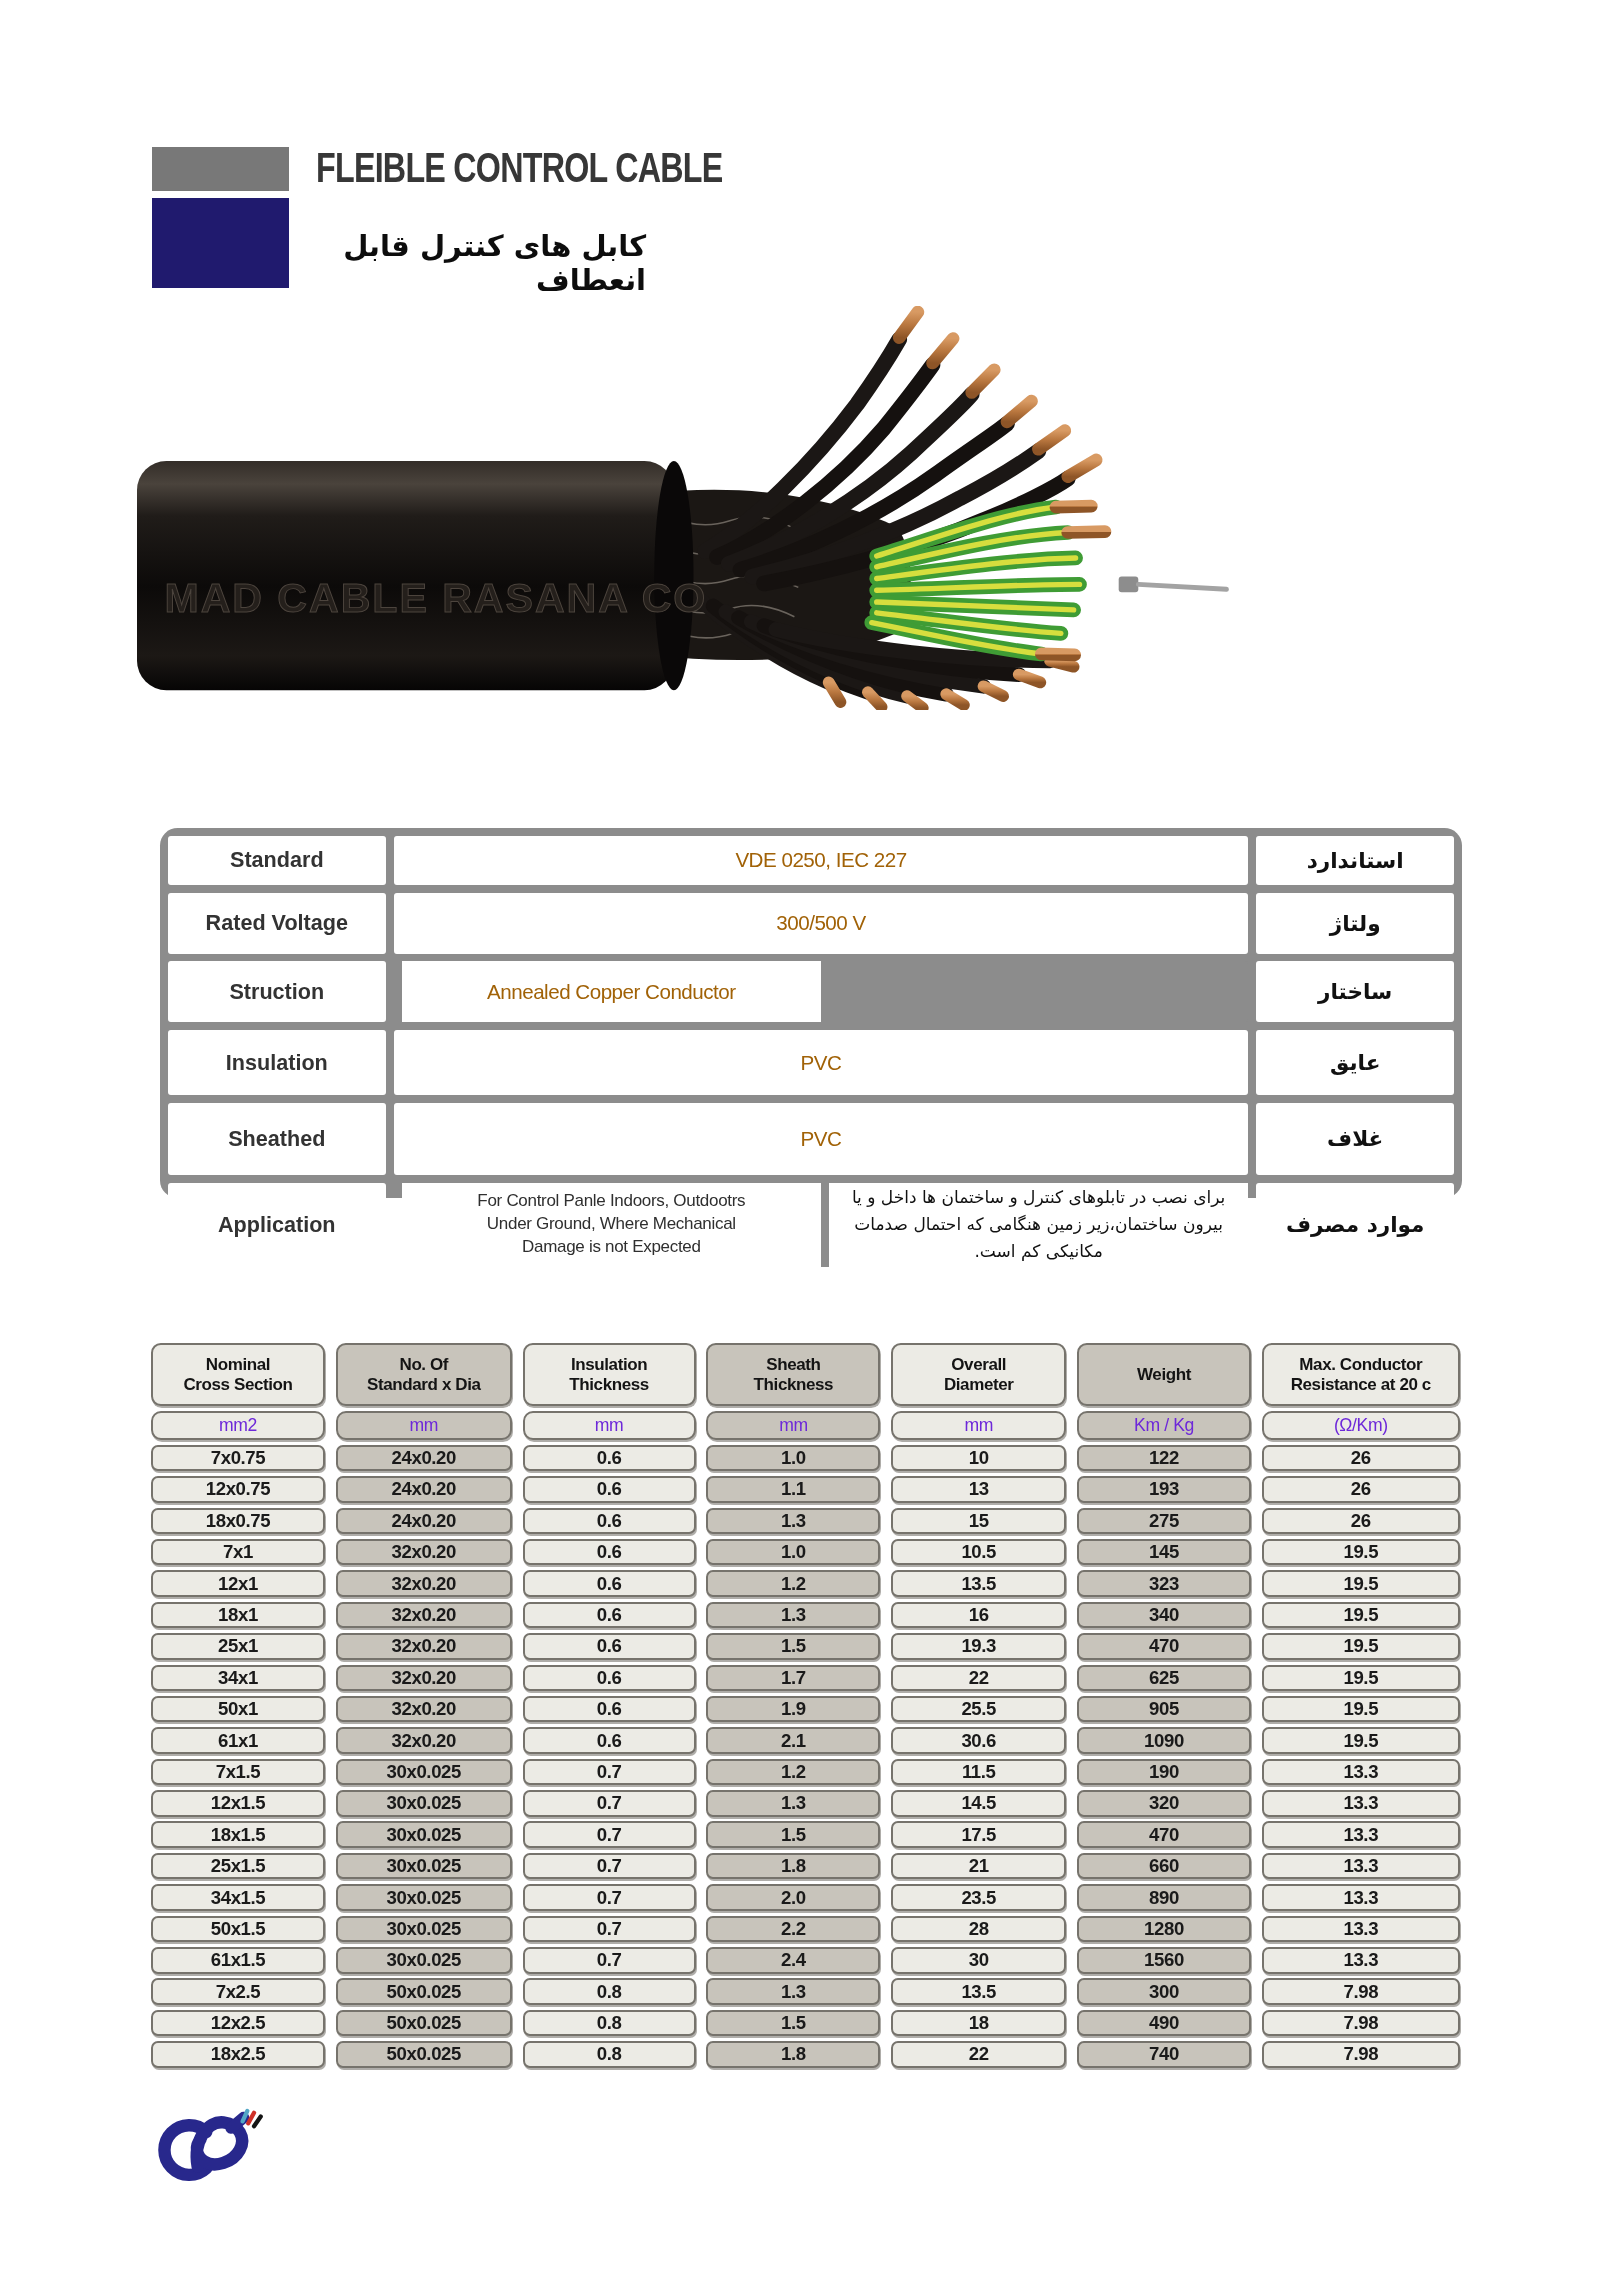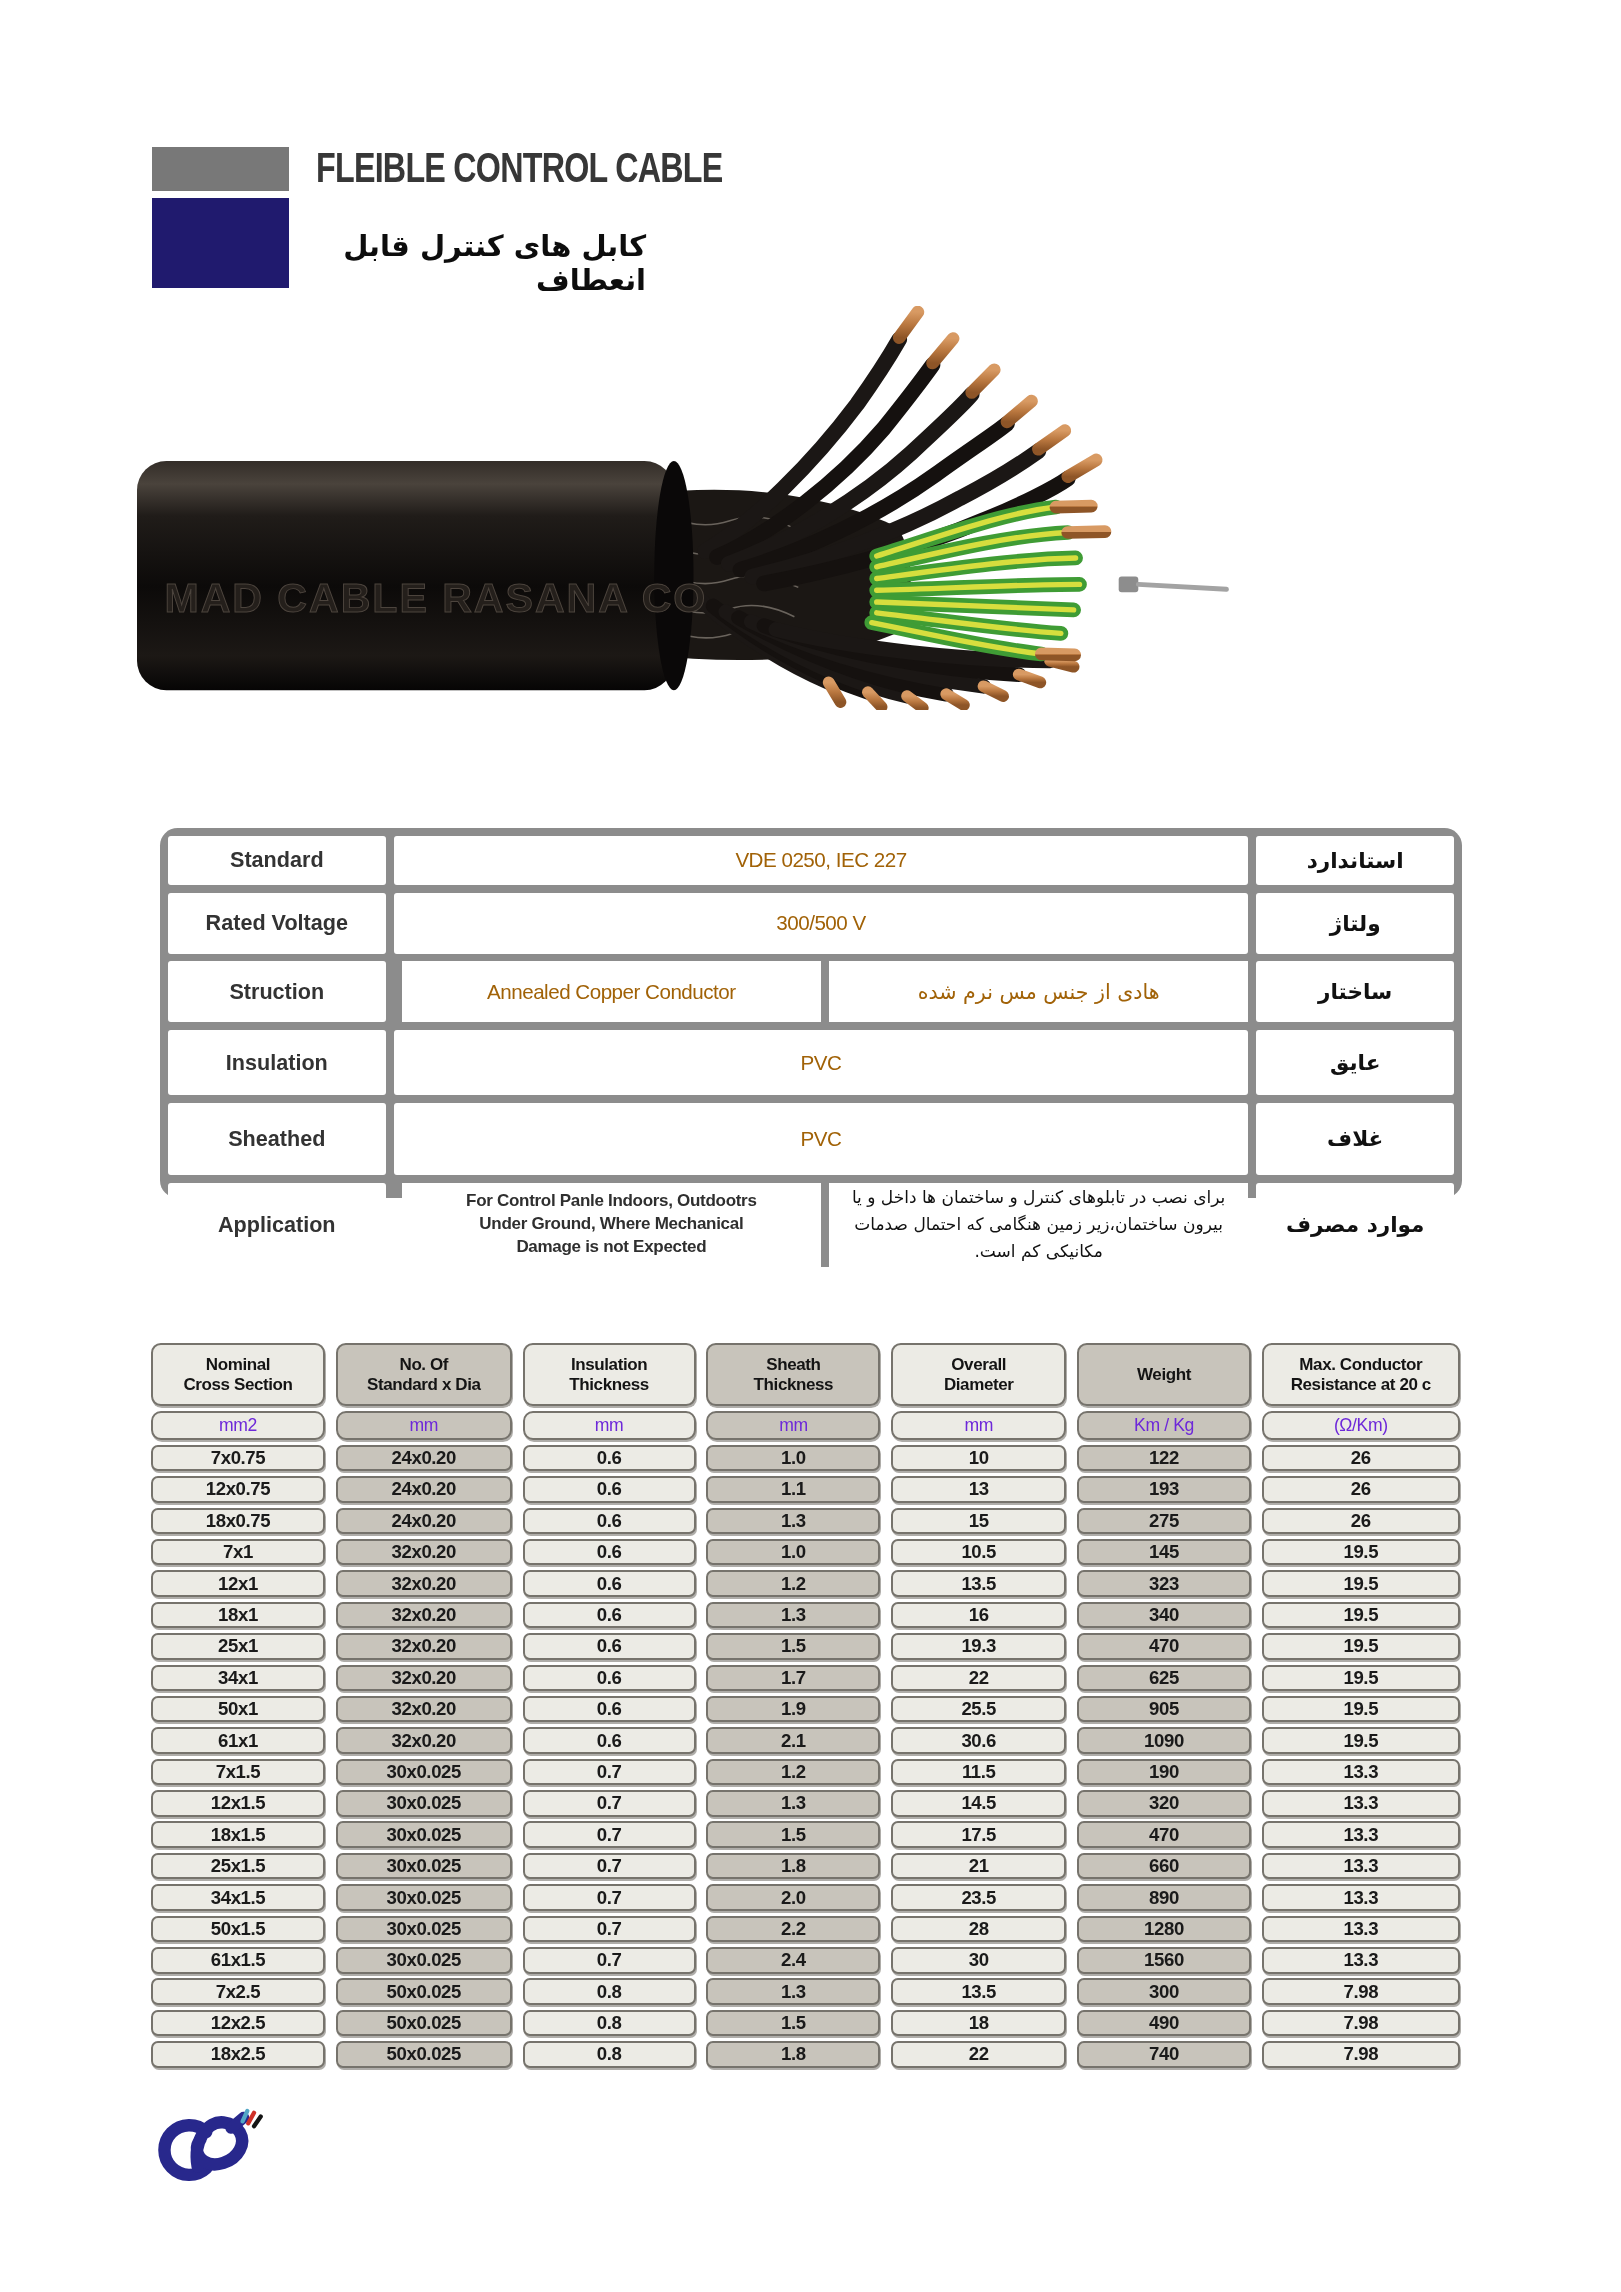--- a/index.html
+++ b/index.html
@@ -31,21 +31,21 @@
     box-sizing:border-box;background:#8c8c8c;border-radius:17.6px;padding:7.8px;
     display:grid;grid-template-columns:218px 1fr 198px;
     grid-template-rows:49px 61px 61px 65px 72px 84px;gap:7.8px;
   }
   .specs .cell{background:#ffffff;display:flex;align-items:center;justify-content:center;border-radius:2.9px;}
   .s-label{font-size:21.6px;font-weight:700;color:#333333;}
   .s-value{font-size:20.6px;color:#a16207;letter-spacing:-0.5px;text-align:center;}
   .s-fa{font-size:21.6px;font-weight:700;color:#111111;}
   .s-split{display:grid;grid-template-columns:1fr 1fr;gap:7.8px;background:#8c8c8c;border-radius:2.9px;padding:0;margin-left:8px;}
   .s-split > div{background:#ffffff;display:flex;align-items:center;justify-content:center;}
-  .s-app-en{max-width:312px;font-size:17px;line-height:1.35;text-align:center;color:#2f2f2f;letter-spacing:-0.3px;font-weight:bold;}
+  .s-app-en{max-width:312px;font-size:17px;line-height:1.35;text-align:center;color:#2f2f2f;letter-spacing:-0.3px;}
   .s-app-fa{max-width:412px;font-size:17px;line-height:1.6;text-align:center;color:#111;}
 
   
   .data-table{
     position:absolute;left:151px;top:1343px;
     display:grid;
     grid-template-columns:174px 176px 173px 174px 175px 174px 198px;
     grid-template-rows:63px 29px repeat(20,26.5px);
     column-gap:10.8px;row-gap:4.9px;
   }
@@ -179,21 +179,20 @@
     <div class="cell s-value">VDE 0250, IEC 227</div>
     <div class="cell s-fa fa">استاندارد</div>
 
     <div class="cell s-label">Rated Voltage</div>
     <div class="cell s-value">300/500 V</div>
     <div class="cell s-fa fa">ولتاژ</div>
 
     <div class="cell s-label">Struction</div>
     <div class="s-split">
       <div class="s-value">Annealed Copper Conductor</div>
-      <div class="s-value fa">هادی از جنس مس نرم شده</div>
     </div>
     <div class="cell s-fa fa">ساختار</div>
 
     <div class="cell s-label">Insulation</div>
     <div class="cell s-value">PVC</div>
     <div class="cell s-fa fa">عایق</div>
 
     <div class="cell s-label">Sheathed</div>
     <div class="cell s-value">PVC</div>
     <div class="cell s-fa fa">غلاف</div>

